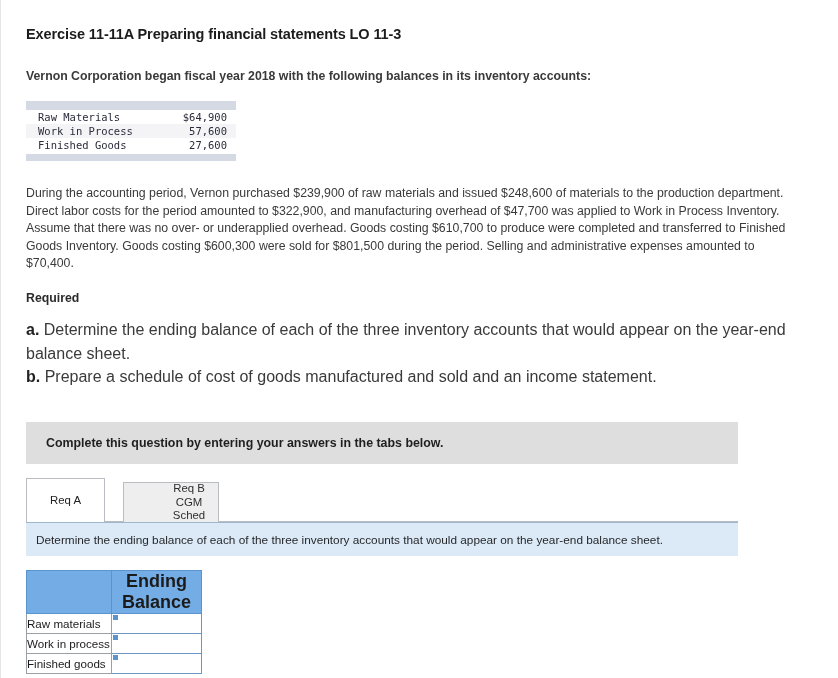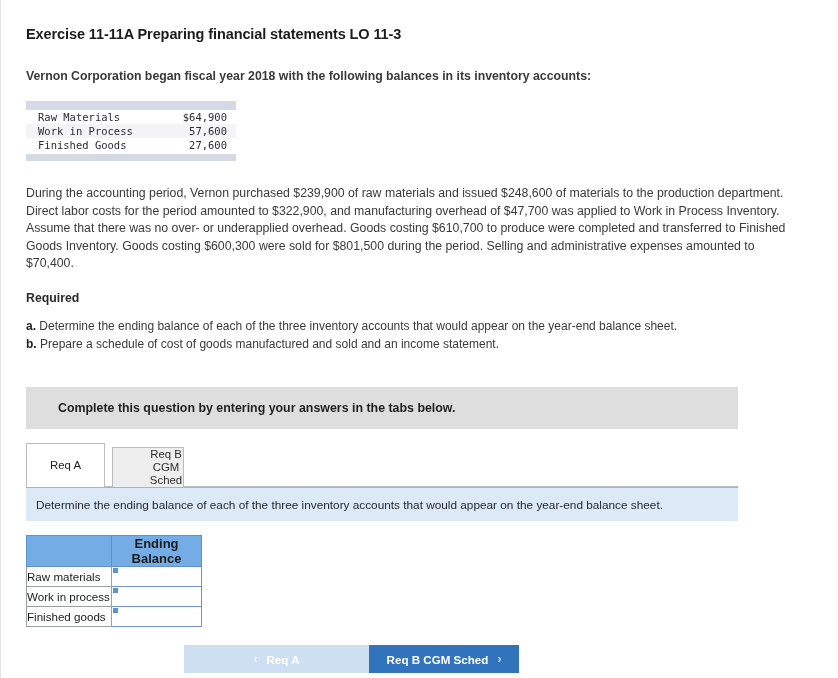--- a/index.html
+++ b/index.html
@@ -83,35 +83,35 @@
 
   
   .required-head {
     font-size: 12.3px;
     font-weight: bold;
     color: #2b2b2b;
     margin-top: 19px;
   }
   .req-list {
     margin-top: 13px;
-    font-size: 12px;
+    font-size: 16px;
     color: #3a3a3a;
     line-height: 1.45;
   }
   .req-list .marker { font-weight: bold; color: #222; }
 
   
   .gray-banner {
     margin-top: 34px;
     width: 712px;
     height: 42px;
     background: #dededf;
     display: flex;
     align-items: center;
-    padding-left: 32px;
+    padding-left: 20px;
   }
   .gray-banner-text {
     font-size: 12.4px;
     font-weight: bold;
     color: #1f1f1f;
   }
 
   
   .tabs-strip {
     margin-top: 14px;
@@ -141,21 +141,21 @@
     z-index: 1;
   }
   .tab.active {
     background: #ffffff;
     border-color: #b9bcc0;
     z-index: 3;
     height: 44px;
     color: #222;
   }
   .tab.w1 { width: 79px; }
-  .tab.w2 { width: 72px; margin-left: 7px; padding-left: 44px; }
+  .tab.w2 { width: 96px; margin-left: 18px; padding-left: 44px; }
   .tab.w3 { width: 81px; margin-left: 2px; }
   .tabs-underline {
     position: absolute;
     left: 0; bottom: 0;
     width: 712px;
     height: 1px;
     background: #b9bcc0;
   }
   .tabs-underline-gap {
     position: absolute;
@@ -190,21 +190,21 @@
   }
   .ans-col-label { width: 85px; }
   .ans-col-value { width: 90px; }
   .hdr-blank {
     background: #74ade5;
     border-color: #5b93cc !important;
   }
   .hdr-balance {
     background: #74ade5;
     border-color: #5b93cc !important;
-    font-size: 13px;
+    font-size: 18px;
     font-weight: bold;
     color: #1b1b1b;
     text-align: center;
     padding: 0 4px;
   }
   .row-label {
     font-size: 11.6px;
     color: #1b1b1b;
     padding-left: 3px;
     background: #ffffff;

